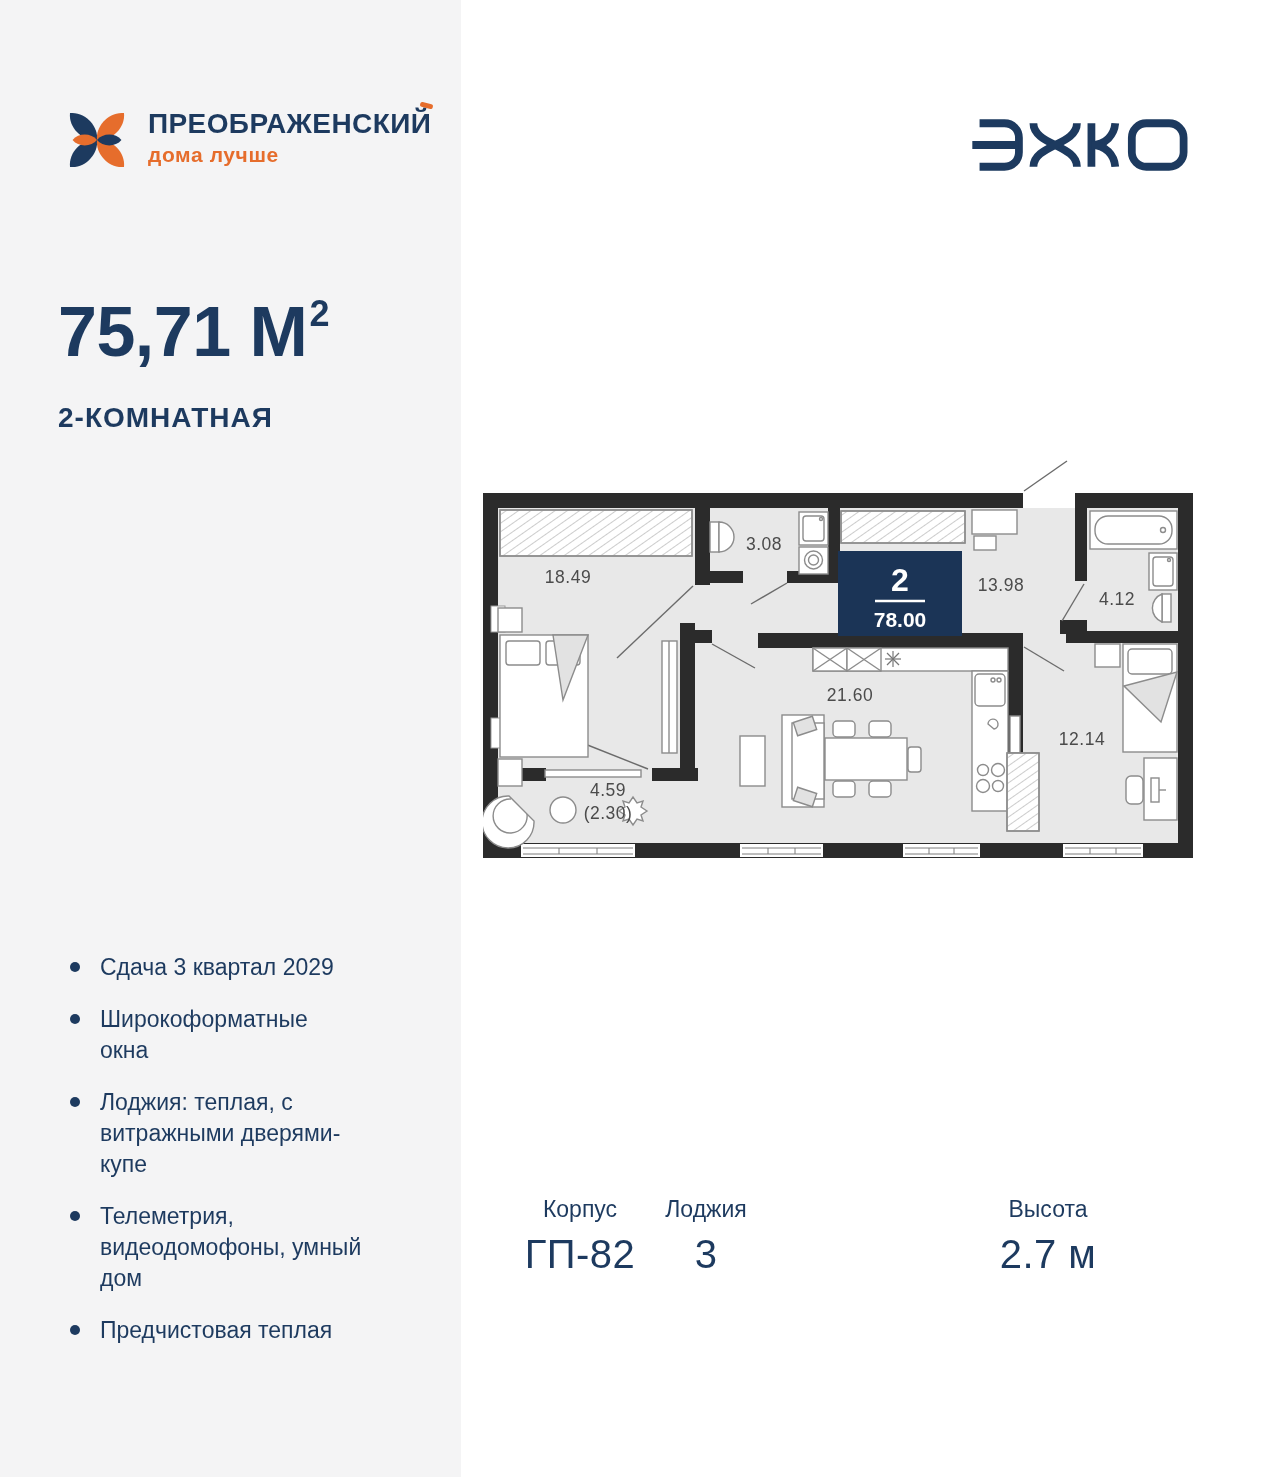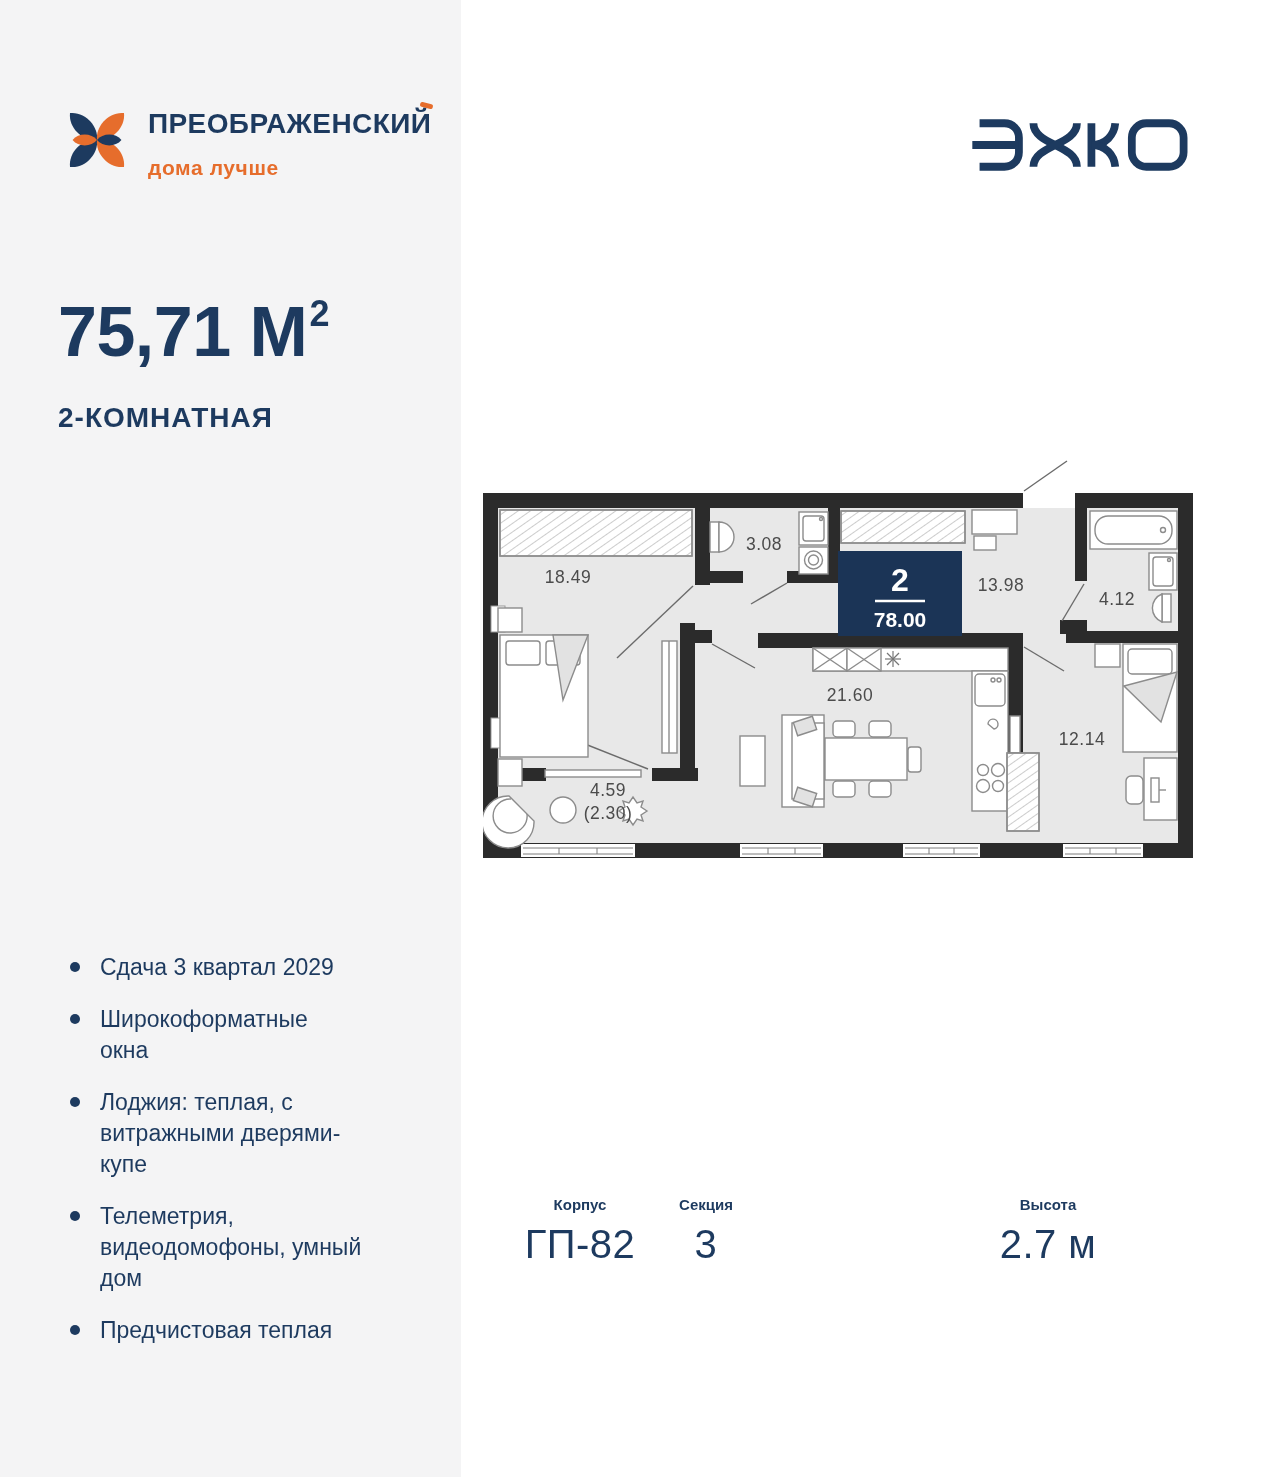--- a/index.html
+++ b/index.html
@@ -7,35 +7,35 @@
         font-family:"Liberation Sans",sans-serif;overflow:hidden;color:#1d3a5f;}
   .left-panel{position:absolute;left:0;top:0;width:461px;height:1477px;background:#f4f4f5;}
   .right-panel{position:absolute;left:461px;top:0;width:819px;height:1477px;background:#ffffff;}
 
   
   .brand{position:absolute;left:58px;top:98px;display:flex;align-items:flex-start;}
   .flower{width:78px;height:84px;flex:0 0 auto;}
   .brand-text{margin-left:12px;padding-top:10px;position:relative;}
   .brand-name{font-size:28px;font-weight:700;letter-spacing:.4px;color:#1d3a5f;position:relative;display:inline-block;}
   .breve{position:absolute;right:-2px;top:-5px;width:13px;height:5px;background:#e66d2c;border-radius:2px;transform:rotate(14deg);}
-  .brand-tagline{font-size:21px;font-weight:600;letter-spacing:.6px;color:#e66d2c;margin-top:16px;}
+  .brand-tagline{font-size:21px;font-weight:600;letter-spacing:.6px;color:#e66d2c;margin-top:3px;}
 
   .area-title{position:absolute;left:58px;top:292px;font-size:70px;font-weight:700;color:#1d3a5f;letter-spacing:-.5px;}
   .area-title sup{font-size:36px;font-weight:700;position:relative;top:-6px;left:2px;}
   .apt-type{position:absolute;left:58px;top:402px;font-size:28px;font-weight:700;letter-spacing:1px;color:#1d3a5f;}
 
   .features{position:absolute;left:62px;top:952px;width:300px;list-style:none;margin:0;padding:0;}
   .features li{position:relative;padding-left:38px;margin-bottom:21px;font-size:23px;line-height:31px;color:#1d3a5f;}
   .features li::before{content:"";position:absolute;left:8px;top:10px;width:10px;height:10px;border-radius:50%;background:#1d3a5f;}
 
   .enko-logo{position:absolute;left:963px;top:116px;width:232px;height:58px;}
   .plan-wrap{position:absolute;left:483px;top:458px;width:710px;height:430px;}
 
   .info-col{position:absolute;top:1196px;transform:translateX(-50%);text-align:center;white-space:nowrap;}
-  .info-label{font-size:15px;font-weight:700;color:#1d3a5f;}
+  .info-label{font-size:23px;font-weight:400;color:#1d3a5f;}
   .info-value{font-size:40px;font-weight:400;color:#1d3a5f;margin-top:9px;letter-spacing:.5px;}
   .col-1{left:580px;} .col-2{left:706px;} .col-3{left:854px;} .col-4{left:1048px;}
 
   svg text{font-family:"Liberation Sans",sans-serif;}
   .room-label{fill:#4b4b4b;font-size:17.5px;letter-spacing:.5px;}
 </style>
 </head>
 <body>
 
 <div class="page">
@@ -291,21 +291,21 @@
       <text class="room-label" x="125" y="361" text-anchor="middle">(2.30)</text>
     </g>
   </svg>
   </div>
 
   <div class="info-col col-1">
     <div class="info-label">Корпус</div>
     <div class="info-value">ГП-82</div>
   </div>
   <div class="info-col col-2">
-    <div class="info-label">Секция</div>
+    <div class="info-label">Лоджия</div>
     <div class="info-value">3</div>
   </div>
   <div class="info-col col-4">
     <div class="info-label">Высота</div>
     <div class="info-value">2.7 м</div>
   </div>
 
 </div>
 
 </body></html>

